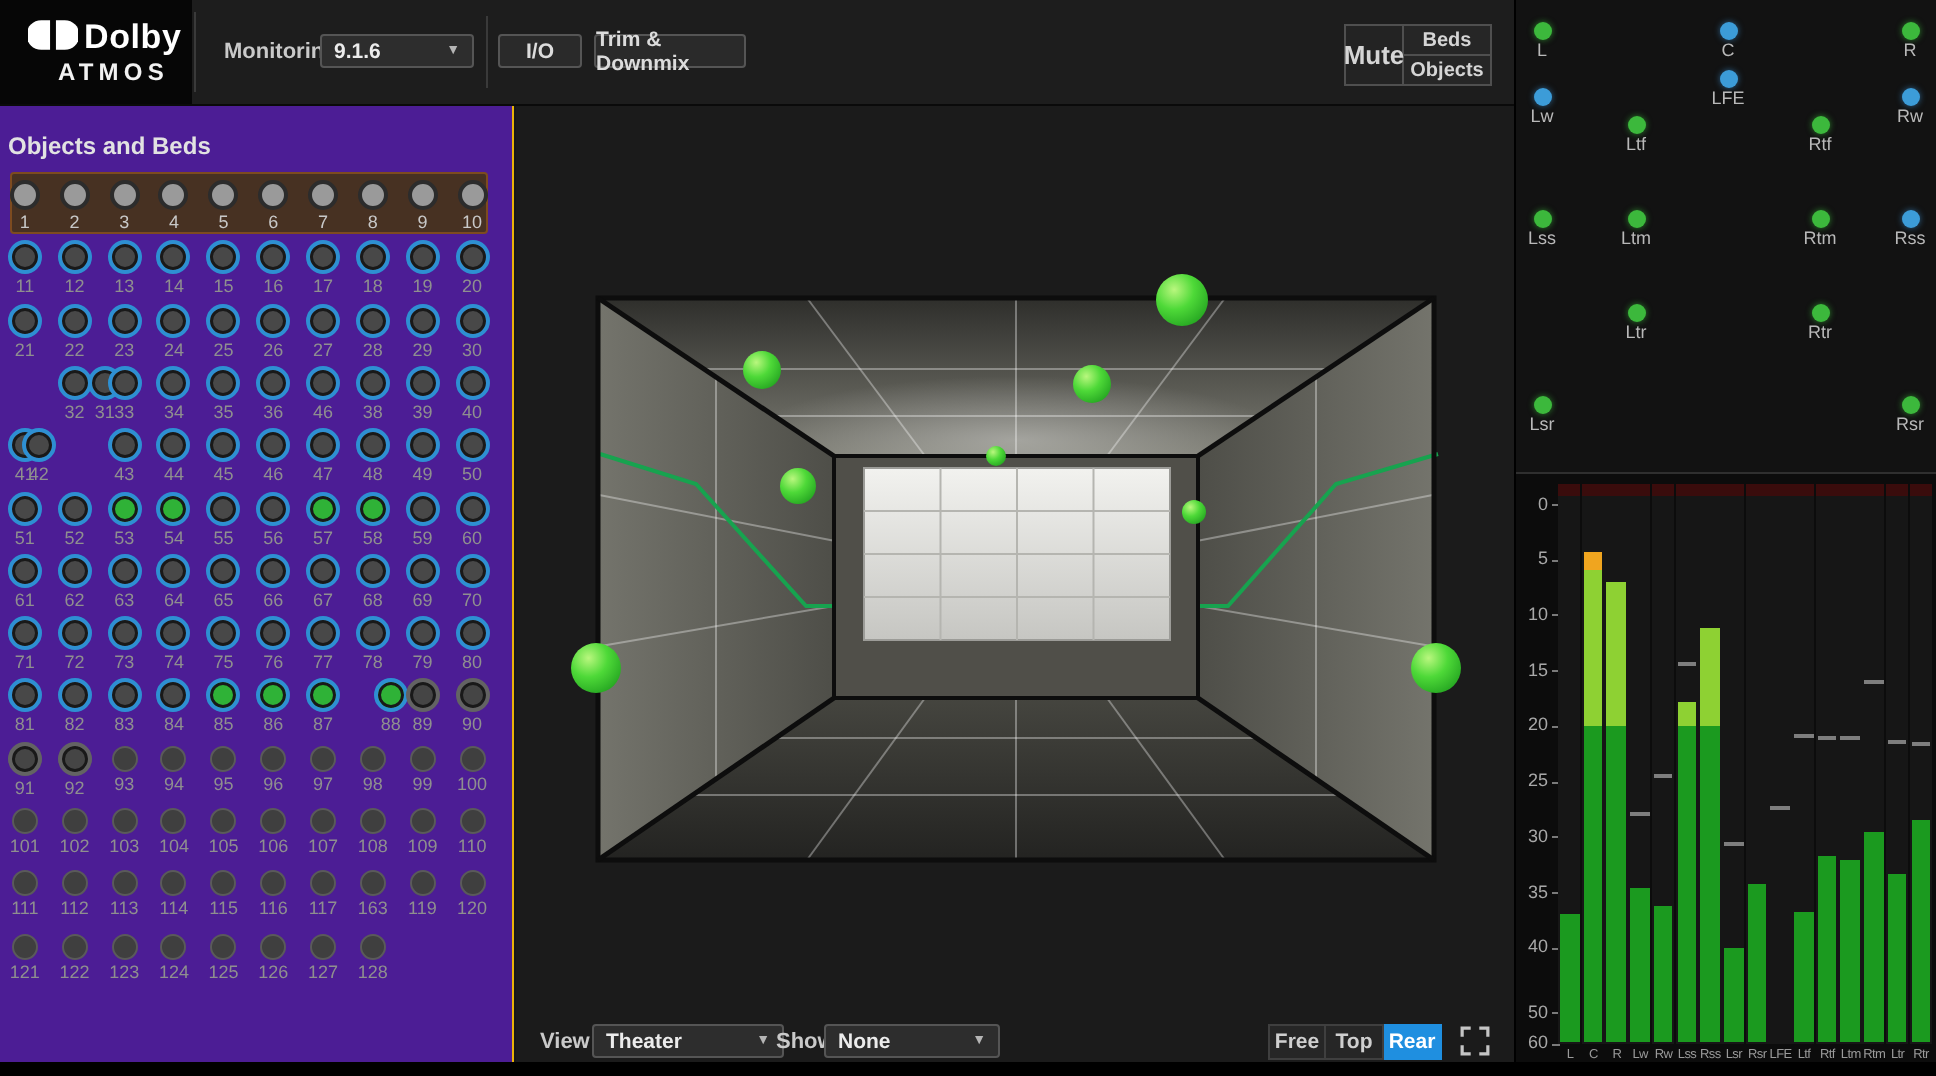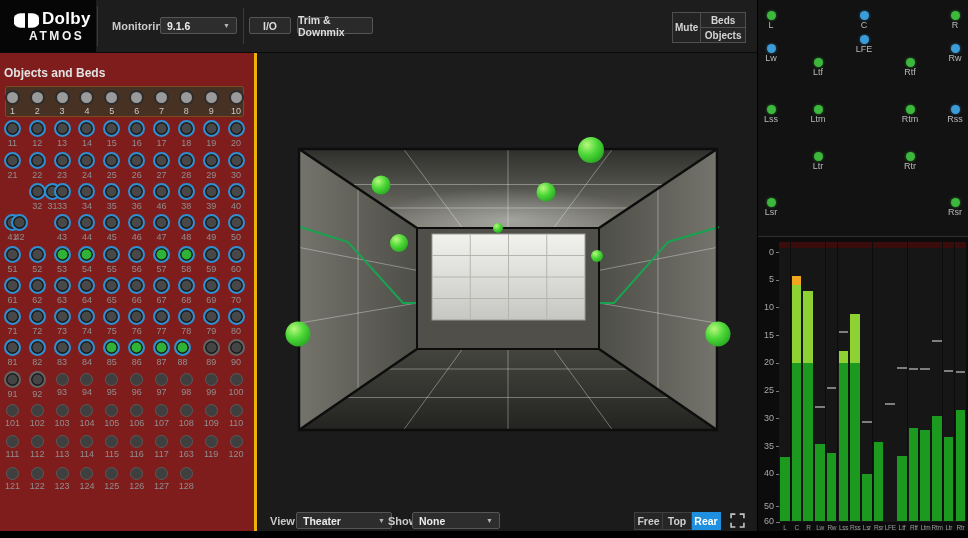--- a/index.html
+++ b/index.html
@@ -2,38 +2,38 @@
 <html><head>
 <meta charset="utf-8">
 <style>
   html,body{margin:0;padding:0;background:#000;}
   body{width:968px;height:538px;overflow:hidden;font-family:"Liberation Sans","DejaVu Sans",sans-serif;}
   #app{position:relative;width:968px;height:538px;background:#171717;}
 
   
   #topbar{position:absolute;left:0;top:0;width:968px;height:52px;background:#1d1d1d;border-bottom:1px solid #0a0a0a;}
   #logo-block{position:absolute;left:0;top:0;width:96px;height:52px;background:#060606;}
-  #logo-row{position:absolute;left:14px;top:9px;display:flex;align-items:flex-end;gap:3px;}
+  #logo-row{position:absolute;left:14px;top:9px;display:flex;align-items:flex-start;gap:3px;}
   #logo-row .dword{color:#fff;font-size:17px;font-weight:bold;letter-spacing:.3px;}
   #logo-sub{position:absolute;left:29px;top:29px;color:#f2f2f2;font-size:12px;font-weight:bold;letter-spacing:2.6px;}
   .tb-label{position:absolute;color:#c9c9c9;font-size:11px;font-weight:bold;}
   .dropdown{position:absolute;height:17px;background:#2d2d2d;border:1px solid #555;border-radius:2px;display:flex;align-items:center;justify-content:space-between;padding:0 6px;box-sizing:border-box;cursor:default;}
   .dropdown .val{color:#ececec;font-size:10.5px;font-weight:bold;}
   .dropdown .arr{color:#b5b5b5;font-size:7px;}
   .tb-btn{position:absolute;height:17px;background:#2a2a2a;border:1px solid #555;border-radius:2px;color:#dcdcdc;font-size:10.5px;font-weight:bold;display:flex;align-items:center;justify-content:center;box-sizing:border-box;}
   .vdiv{position:absolute;width:1px;background:#3a3a3a;}
   
   #mute-group{position:absolute;left:672px;top:12px;width:74px;height:31px;display:flex;}
-  #mute-cell{width:28px;height:29px;border:1px solid #4f4f4f;background:#232323;color:#d5d5d5;font-size:10px;font-weight:bold;display:flex;align-items:center;justify-content:center;}
+  #mute-cell{width:28px;height:29px;border:1px solid #4f4f4f;background:#232323;color:#d5d5d5;font-size:13px;font-weight:bold;display:flex;align-items:center;justify-content:center;}
   #mg-right{display:flex;flex-direction:column;width:46px;}
   #mg-right .mg-btn{height:14.5px;border:1px solid #4f4f4f;border-left:none;background:#262626;color:#d5d5d5;font-size:10px;font-weight:bold;display:flex;align-items:center;justify-content:center;}
   #mg-right .mg-btn+.mg-btn{border-top:none;}
 
   
-  #left-panel{position:absolute;left:0;top:53px;width:257px;height:478px;background:#7f1d1d;border-right:3px solid #eab308;box-sizing:border-box;}
+  #left-panel{position:absolute;left:0;top:53px;width:257px;height:478px;background:#4c1d95;border-right:1px solid #eab308;box-sizing:border-box;}
   #left-title{position:absolute;left:4px;top:13px;color:#e2e2e2;font-size:12px;font-weight:bold;}
   #beds-bg{position:absolute;left:5px;top:33px;width:239px;height:31px;background:#473122;border:1px solid #7d4b20;border-radius:2px;box-sizing:border-box;}
   #grid{position:absolute;left:0;top:33px;width:250px;height:430px;}
   .cell{position:absolute;width:24.85px;text-align:center;}
   .circ{margin:3px auto 0;border-radius:50%;box-sizing:border-box;}
   .circ.active{width:17px;height:17px;background:#484848;border:2.5px solid #2e8fd2;box-shadow:inset 0 0 0 1.5px #191919;}
   .circ.signal{width:17px;height:17px;background:#2fb237;border:2.5px solid #2e8fd2;box-shadow:inset 0 0 0 1.5px #191919;}
   .circ.idle{width:17px;height:17px;background:#454545;border:2.5px solid #636363;box-shadow:inset 0 0 0 1.5px #191919;}
   .circ.bed{width:15px;height:15px;background:#9a9a9a;border:2px solid #2c2c2c;margin-top:4px;}
   .circ.dot{width:13px;height:13px;background:#3f3f3f;border:1.5px solid #5a5a5a;margin-top:5px;}
@@ -449,21 +449,21 @@
           <div class="num">85</div>
         </div>
         <div class="cell" style="left: 124.25px; top: 250.4px;">
           <div class="circ signal"></div>
           <div class="num">86</div>
         </div>
         <div class="cell" style="left: 149.1px; top: 250.4px;">
           <div class="circ signal"></div>
           <div class="num">87</div>
         </div>
-        <div class="cell" style="left: 170px; top: 250.4px;">
+        <div class="cell" style="left: 183px; top: 250.4px;">
           <div class="circ signal"></div>
           <div class="num">88</div>
         </div>
         <div class="cell" style="left: 198.8px; top: 250.4px;">
           <div class="circ idle"></div>
           <div class="num">89</div>
         </div>
         <div class="cell" style="left: 223.65px; top: 250.4px;">
           <div class="circ idle"></div>
           <div class="num">90</div>

